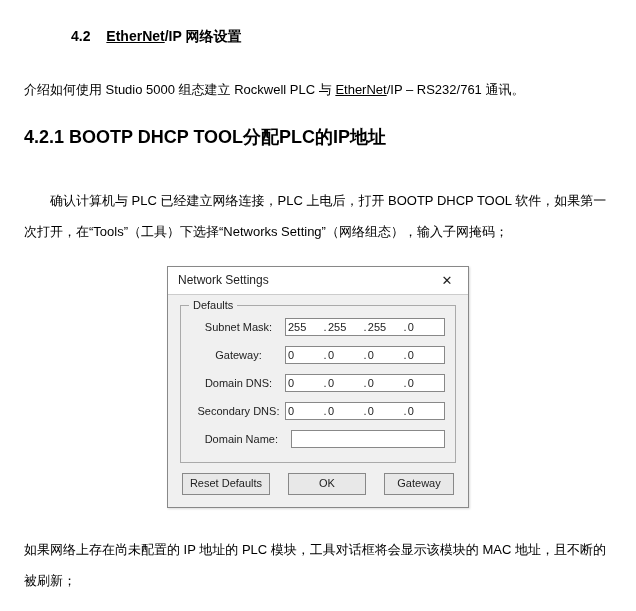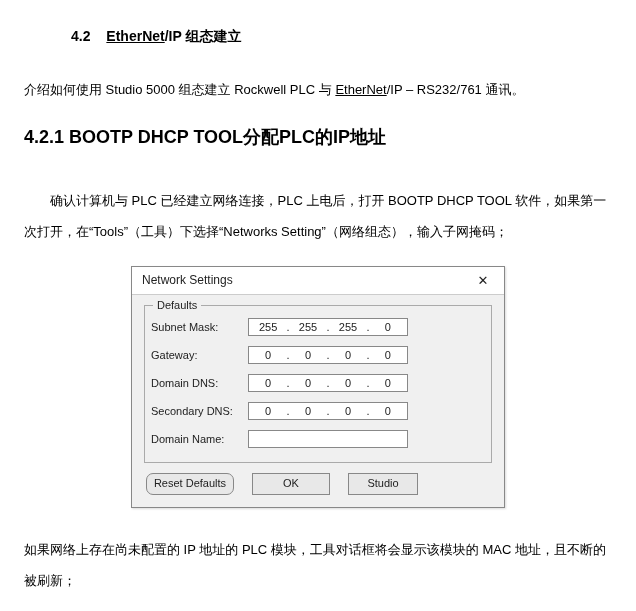--- a/index.html
+++ b/index.html
@@ -25,21 +25,21 @@
     .body-text-indent {
       text-indent: 2em;
     }
     .subsection-title {
       font-weight: bold;
       font-size: 18px;
       margin: 20px 0 36px 0;
     }
     .underlined { text-decoration: underline; margin-top: 15px; }
     .dialog {
-      width: 374px;
+      width: 302px;
       margin: 14px auto 26px auto;
       border: 1px solid #888;
       background: #f0f0f0;
       font-family: Tahoma, Arial, sans-serif;
       font-size: 11px;
       color: #222;
       box-shadow: 1px 1px 2px rgba(0,0,0,0.15);
     }
     .dialog-title {
       display: flex;
@@ -55,56 +55,55 @@
       font-size: 13px;
       width: 26px;
       text-align: center;
       cursor: default;
     }
     .dialog-body {
       padding: 10px 12px 12px 12px;
     }
     .fieldset {
       border: 1px solid #aaa;
-      padding: 12px 10px 14px 6px;
+      padding: 12px 10px 14px 16px;
       position: relative;
       margin-bottom: 10px;
     }
     .fieldset-legend {
       position: absolute;
       top: -7px;
       left: 8px;
       background: #f0f0f0;
       padding: 0 4px;
       font-size: 11px;
     }
     .form-row {
       display: flex;
       align-items: center;
       margin-bottom: 10px;
     }
     .form-row:last-child { margin-bottom: 0; }
     .form-label {
       width: 92px;
-      text-align: left;
+      text-align: center;
       margin-right: 5px;
       font-size: 11px;
     }
     .ip-group {
       display: flex;
       align-items: center;
       border: 1px solid #888;
       background: #fff;
       padding: 1px 2px;
       height: 18px;
       width: 160px;
     }
     .ip-octet {
       width: 36px;
-      text-align: center;
       font-size: 11px;
       border: none;
       background: transparent;
     }
     .ip-dot {
       font-size: 11px;
       width: 6px;
       text-align: center;
     }
     .text-input {
@@ -121,30 +120,30 @@
     }
     .btn {
       border: 1px solid #888;
       background: #e8e8e8;
       font-size: 11px;
       padding: 3px 0;
       height: 22px;
       text-align: center;
       cursor: default;
     }
-    .btn-reset { width: 88px; border-radius: 7px; }
+    .btn-reset { width: 88px; }
     .btn-ok { width: 78px; }
     .btn-cancel { width: 70px; }
   </style>
 </head>
 <body>
 
 <div class="section-title">
   <span class="num">4.2</span>
-  <span class="underlined">EtherNet</span><span>/IP 组态建立</span>
+  <span class="underlined">EtherNet</span><span>/IP 网络设置</span>
 </div>
 
 <p class="body-text">
   <span>介绍如何使用 Studio 5000 组态建立 Rockwell PLC 与 </span><span class="underlined">EtherNet</span><span>/IP – RS232/761 通讯。</span>
 </p>
 
 <div class="subsection-title">
   <span>4.2.1</span>
   <span> </span>
   <span>BOOTP DHCP TOOL分配PLC的IP地址</span>
@@ -215,18 +214,18 @@
 
       <div class="form-row">
         <div class="form-label">Domain Name:</div>
         <div class="text-input"></div>
       </div>
     </div>
 
     <div class="button-row">
       <div class="btn btn-reset">Reset Defaults</div>
       <div class="btn btn-ok">OK</div>
-      <div class="btn btn-cancel">Studio</div>
+      <div class="btn btn-cancel">Gateway</div>
     </div>
   </div>
 </div>
 
 <p class="body-text">如果网络上存在尚未配置的 IP 地址的 PLC 模块，工具对话框将会显示该模块的 MAC 地址，且不断的被刷新；</p>
 
 </body></html>

